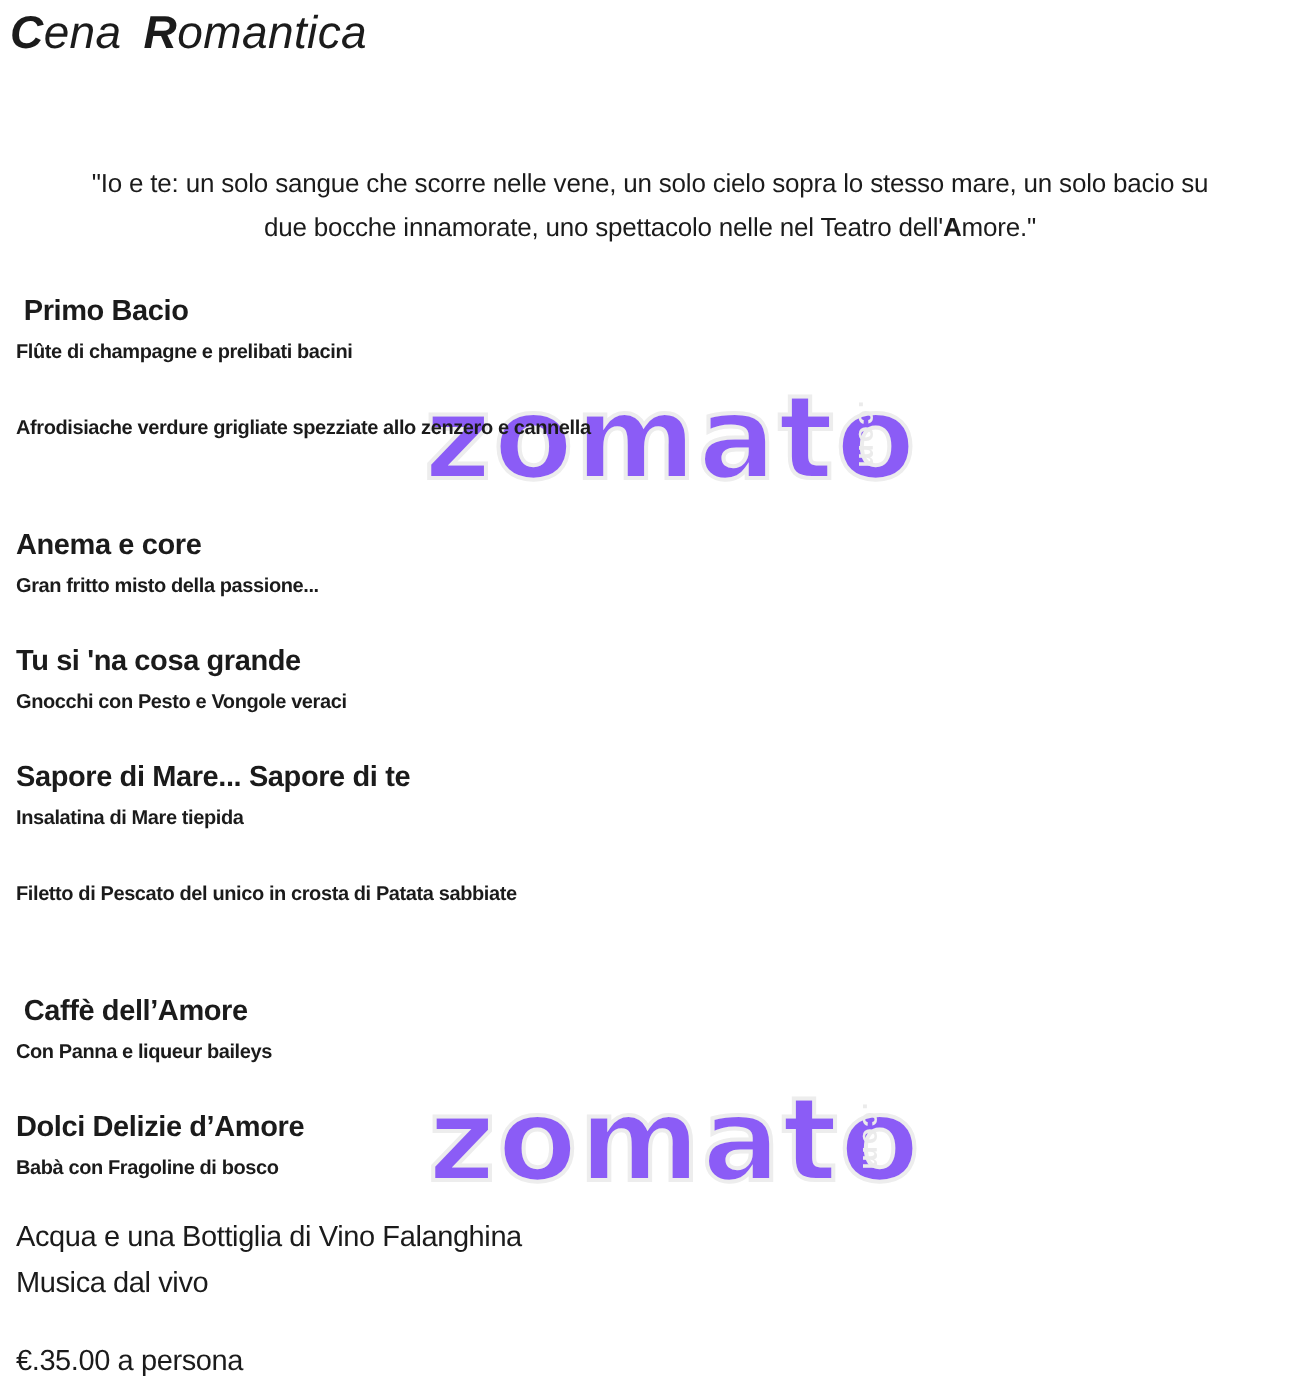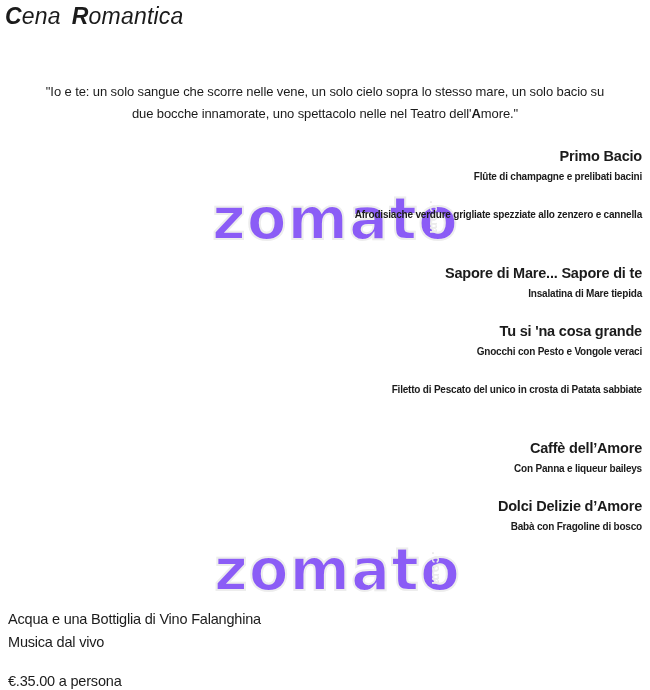--- a/index.html
+++ b/index.html
@@ -73,21 +73,21 @@
   }
   .quote .qline { white-space: nowrap; }
   .quote .bold-a { font-weight: 700; }
 
   .menu {
     position: absolute;
     left: 8px;
     top: 146px;
     width: 634px;
   }
-  .menu-section { height: 58px; text-align: right; }
+  .menu-section { height: 58px; }
   .menu-section h3 {
     margin: 0;
     font-size: 14.5px;
     line-height: 20px;
     font-weight: 700;
     letter-spacing: -0.2px;
     white-space: pre-wrap;
   }
   .menu-section p {
     margin: 1px 0 0 0;
@@ -133,26 +133,30 @@
 
     <div class="menu">
       <div class="menu-section">
         <h3> Primo Bacio</h3>
         <p>Flûte di champagne e prelibati bacini</p>
       </div>
       <div class="menu-section">
         <p>Afrodisiache verdure grigliate spezziate allo zenzero e cannella</p>
       </div>
       <div class="menu-section">
-        <h3>Sapore di Mare... Sapore di te</h3>
-        <p>Insalatina di Mare tiepida</p>
+        <h3>Anema e core</h3>
+        <p>Gran fritto misto della passione...</p>
       </div>
       <div class="menu-section">
         <h3>Tu si 'na cosa grande</h3>
         <p>Gnocchi con Pesto e Vongole veraci</p>
+      </div>
+      <div class="menu-section">
+        <h3>Sapore di Mare... Sapore di te</h3>
+        <p>Insalatina di Mare tiepida</p>
       </div>
       <div class="menu-section">
         <p>Filetto di Pescato del unico in crosta di Patata sabbiate</p>
       </div>
       <div class="menu-section">
         <h3> Caffè dell’Amore</h3>
         <p>Con Panna e liqueur baileys</p>
       </div>
       <div class="menu-section">
         <h3>Dolci Delizie d’Amore</h3>

